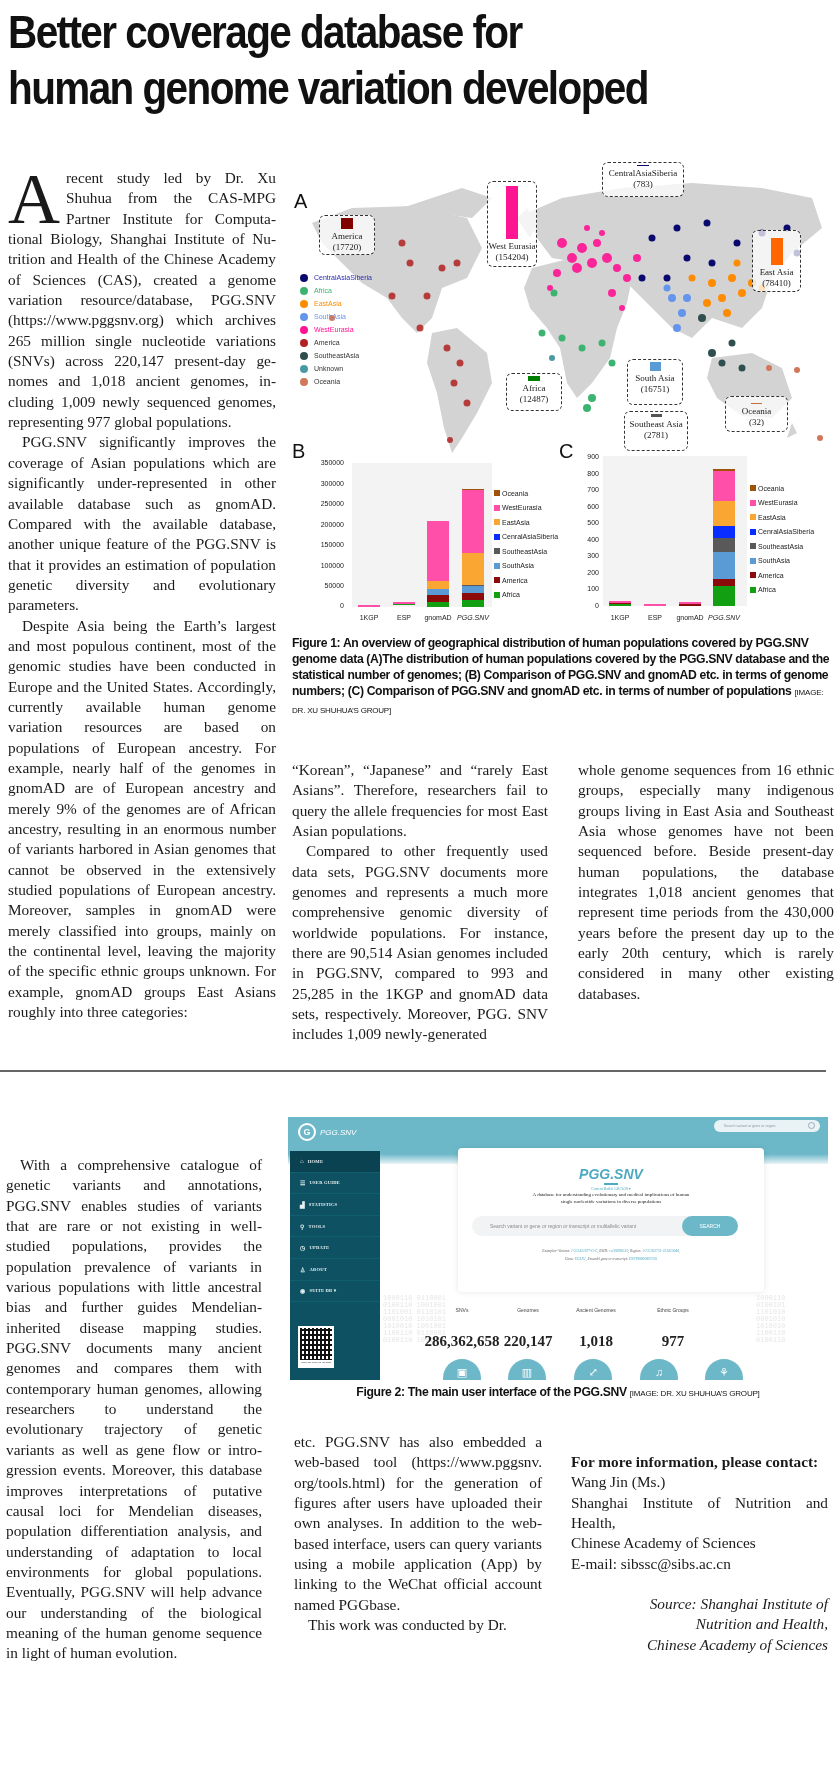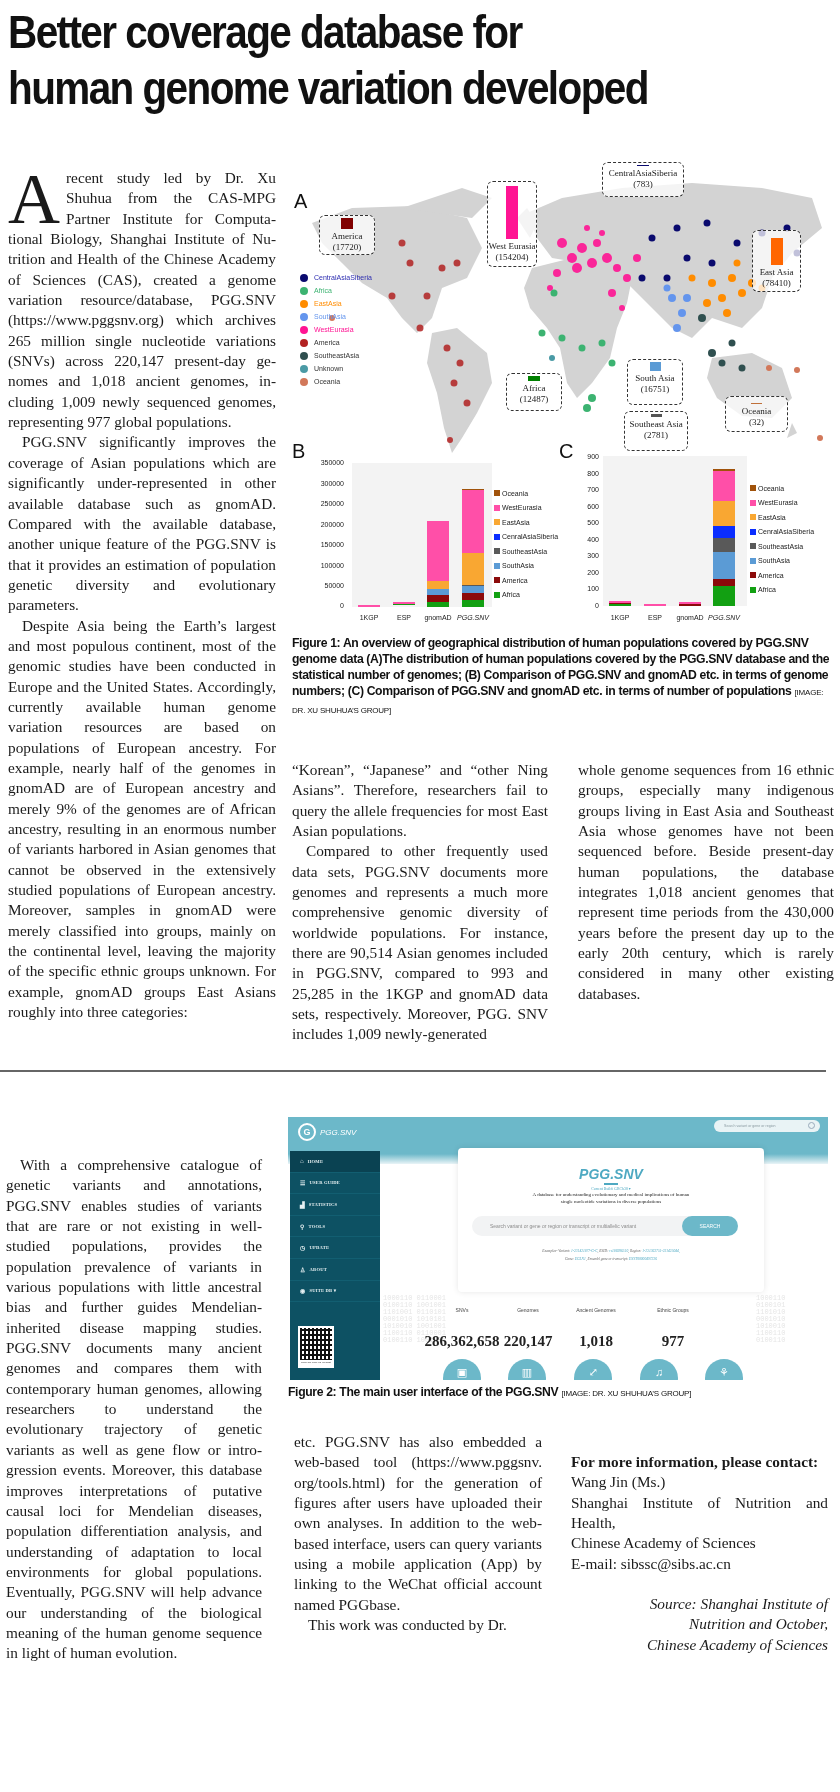--- a/index.html
+++ b/index.html
@@ -452,21 +452,21 @@
     </div>
   </div>
 </div>
 
 <div class="caption" style="left:292px; top:635px; width:540px;">
   <span>Figure 1: An overview of geographical distribution of human populations covered by PGG.SNV genome data (A)The distribution of human populations covered by the PGG.SNV database and the statistical number of genomes; (B) Comparison of PGG.SNV and gnomAD etc. in terms of genome numbers; (C) Comparison of PGG.SNV and gnomAD etc. in terms of number of popula­tions</span>
   <span class="credit">[IMAGE: DR. XU SHUHUA’S GROUP]</span>
 </div>
 
 <div class="col" style="left:292px; top:760px; width:256px;">
-  <p class="noindent">“Korean”, “Japanese” and “other Ning Asians”. Therefore, researchers fail to query the allele frequencies for most East Asian populations.</p>
+  <p class="noindent">“Korean”, “Japanese” and “rarely East Asians”. Therefore, researchers fail to query the allele frequencies for most East Asian populations.</p>
   <p>Compared to other frequently used data sets, PGG.SNV documents more genomes and represents a much more comprehensive genomic diversity of worldwide populations. For instance, there are 90,514 Asian genomes in­cluded in PGG.SNV, compared to 993 and 25,285 in the 1KGP and gnomAD data sets, respectively. Moreover, PGG. SNV includes 1,009 newly-generated</p>
 </div>
 <div class="col" style="left:578px; top:760px; width:256px;">
   <p class="noindent">whole genome sequences from 16 eth­nic groups, especially many indigenous groups living in East Asia and South­east Asia whose genomes have not been sequenced before. Beside pres­ent-day human populations, the data­base integrates 1,018 ancient genomes that represent time periods from the 430,000 years before the present day up to the early 20th century, which is rarely considered in many other exist­ing databases.</p>
 </div>
 
 <div class="divider"></div>
 
 <div class="col" style="left:6px; top:1155px; width:256px;">
   <p>With a comprehensive catalogue of genetic variants and annotations, PGG.SNV enables studies of vari­ants that are rare or not existing in well-studied populations, provides the population prevalence of vari­ants in various populations with lit­tle ancestral bias and further guides Mendelian-inherited disease mapping studies. PGG.SNV documents many ancient genomes and compares them with contemporary human genomes, allowing researchers to understand the evolutionary trajectory of genetic variants as well as gene flow or intro­gression events. Moreover, this data­base improves interpretations of puta­tive causal loci for Mendelian diseases, population differentiation analysis, and understanding of adaptation to local environments for global popula­tions. Eventually, PGG.SNV will help advance our understanding of the bio­logical meaning of the human genome sequence in light of human evolution.</p>
@@ -573,36 +573,36 @@
     <div class="sv">977</div>
   </div>
 
   <div class="fcirc" style="left:155px;">▣</div>
   <div class="fcirc" style="left:220px;">▥</div>
   <div class="fcirc" style="left:286px;">⤢</div>
   <div class="fcirc" style="left:352px;">♫</div>
   <div class="fcirc" style="left:417px;">⚘</div>
 </div>
 
-<div class="caption" style="left:288px; top:1384px; width:540px;">
+<div class="caption" style="left:288px; top:1384px; width:540px;text-align:center;">
   <span>Figure 2: The main user interface of the PGG.SNV</span>
   <span class="credit">[IMAGE: DR. XU SHUHUA’S GROUP]</span>
 </div>
 
 <div class="col" style="left:294px; top:1432px; width:248px;">
   <p class="noindent">etc. PGG.SNV has also embedded a web-based tool (https://www.pggsnv. org/tools.html) for the generation of figures after users have uploaded their own analyses. In addition to the web­based interface, users can query vari­ants using a mobile application (App) by linking to the WeChat official ac­count named PGGbase.</p>
   <p>This work was conducted by Dr.</p>
 </div>
 
 <div class="col" style="left:571px; top:1432px; width:257px;">
   <p class="noindent" style="margin-top:20px;">
     <span class="contact-head">For more information, please con­tact:</span><br>
     <span>Wang Jin (Ms.)</span><br>
     <span>Shanghai Institute of Nutrition and Health,</span><br>
     <span>Chinese Academy of Sciences</span><br>
     <span>E-mail: sibssc@sibs.ac.cn</span>
   </p>
   <p class="noindent source" style="margin-top:20px;">
     <span>Source: Shanghai Institute of</span><br>
-    <span>Nutrition and October,</span><br>
+    <span>Nutrition and Health,</span><br>
     <span>Chinese Academy of Sciences</span>
   </p>
 </div>
 
 </body></html>

